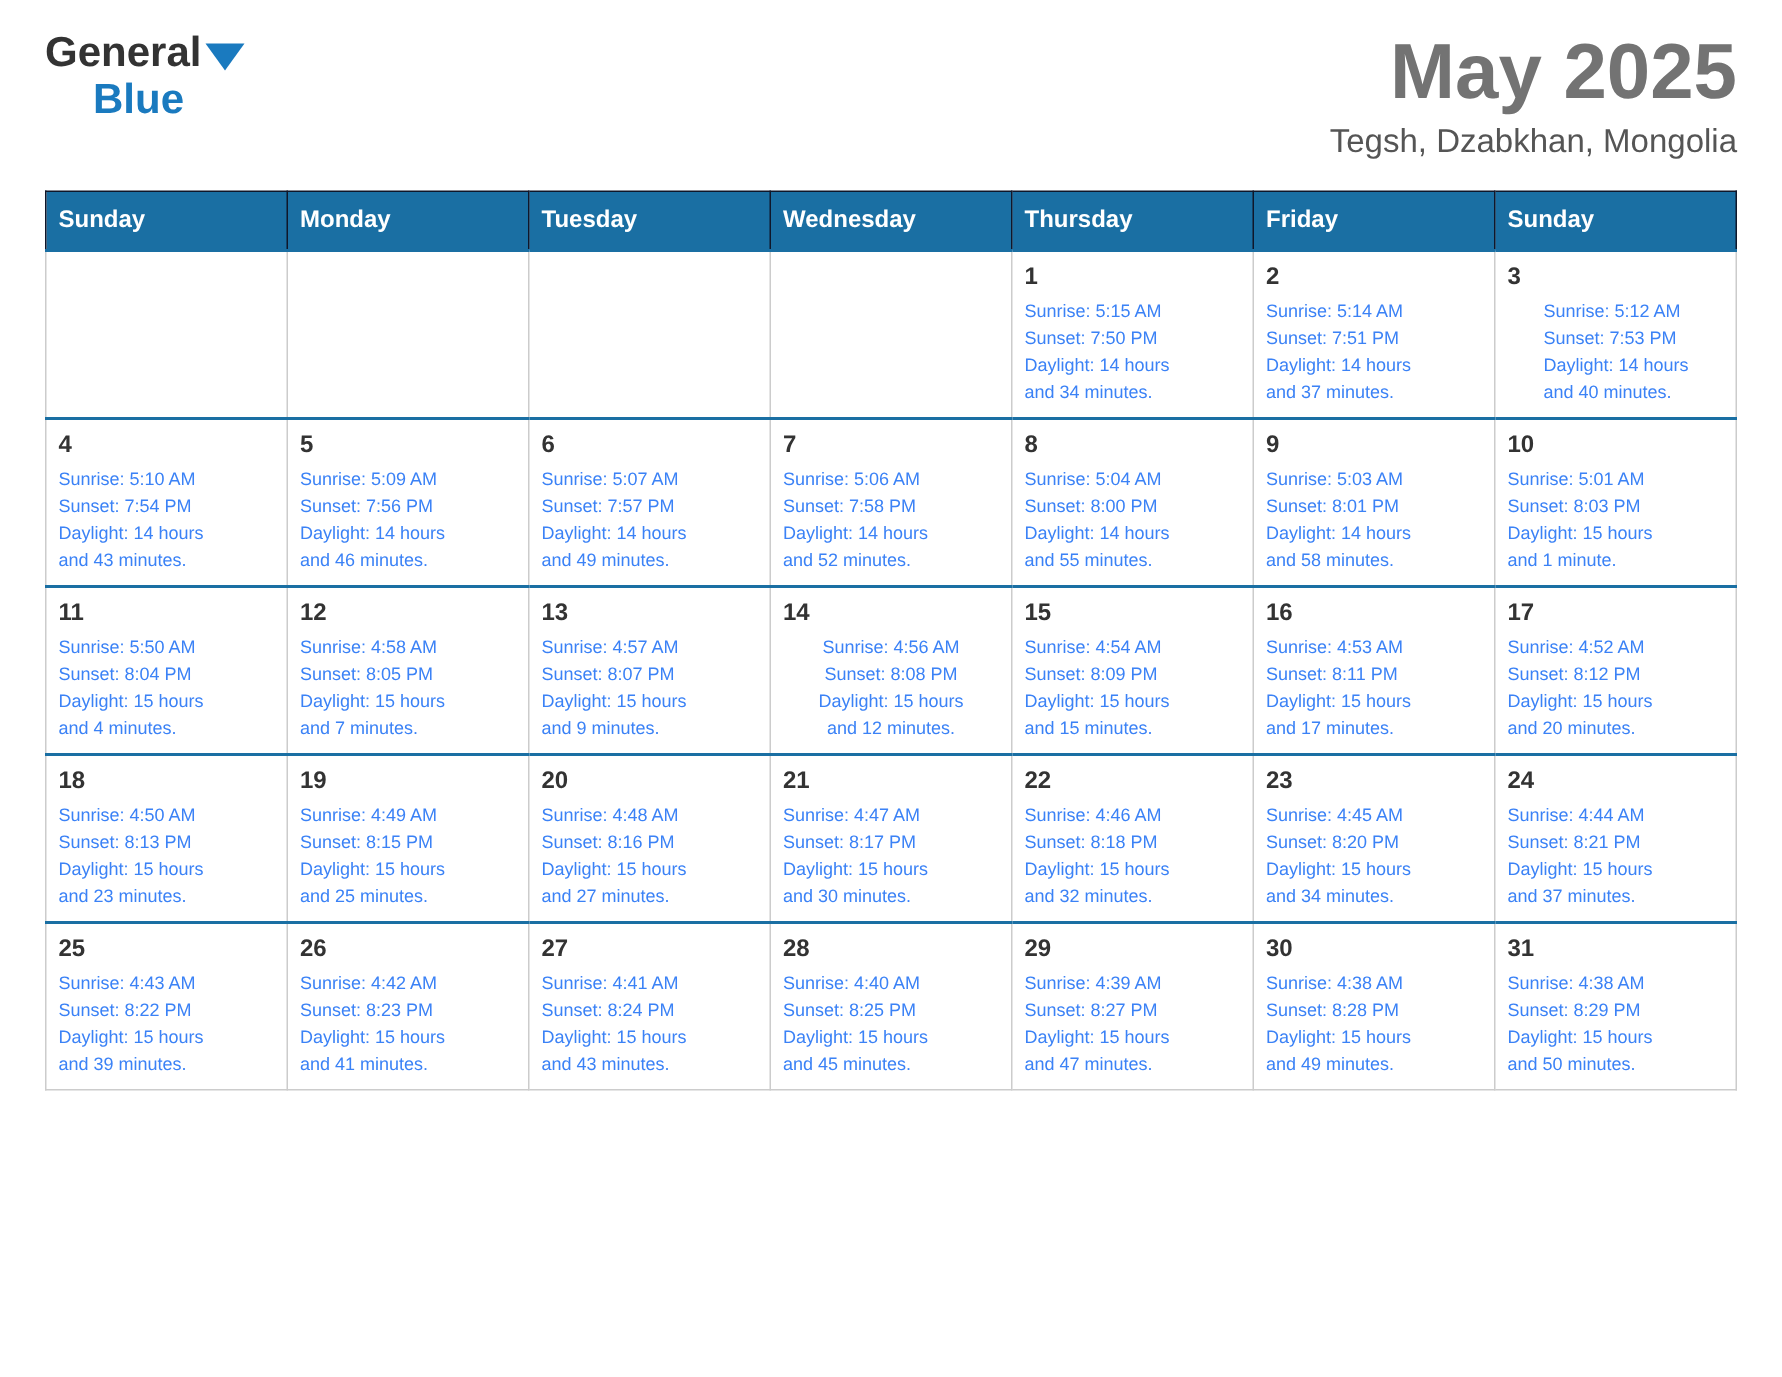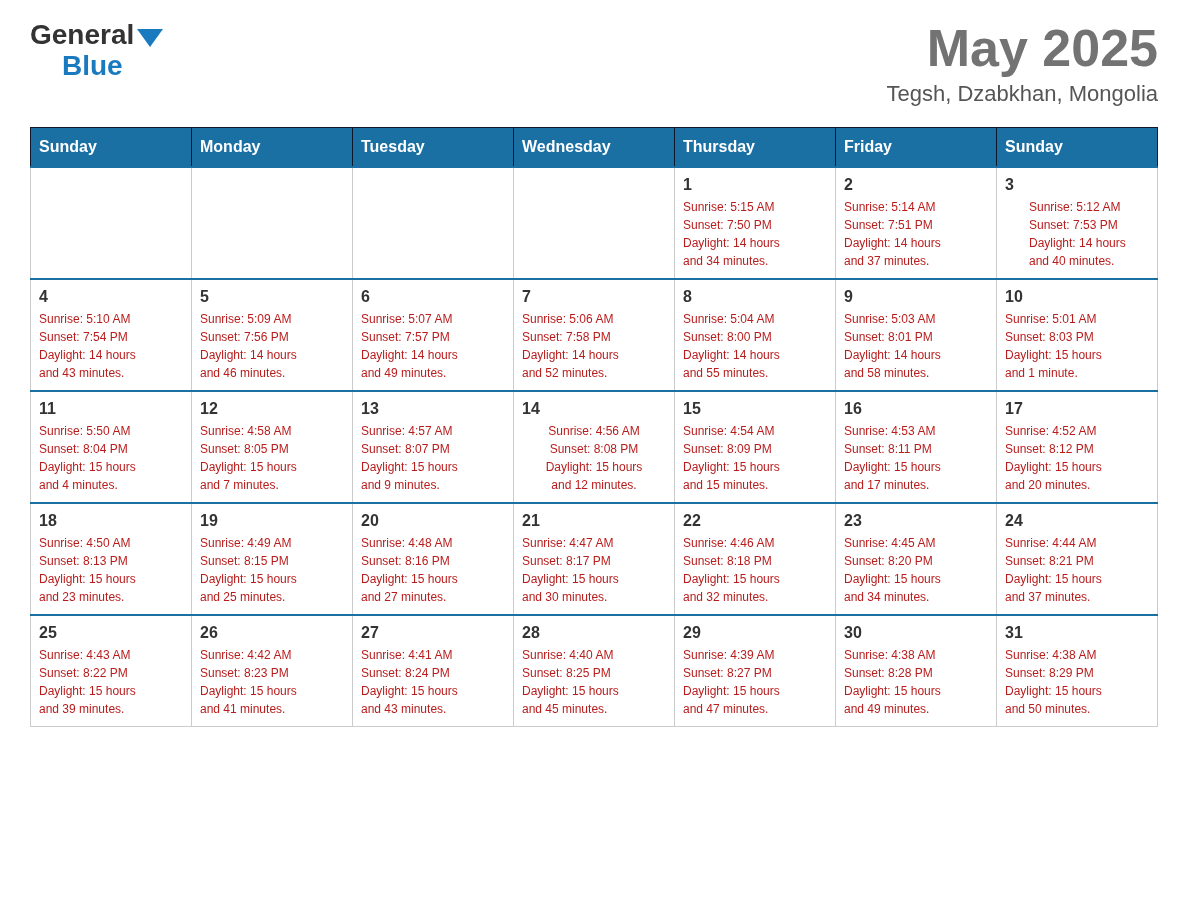--- a/index.html
+++ b/index.html
@@ -65,21 +65,21 @@
       height: 110px;
     }
     .day-number {
       font-size: 16px;
       font-weight: bold;
       color: #333;
       margin-bottom: 4px;
     }
     .day-info {
       font-size: 12px;
-      color: #b91c1c;
+      color: #3b82f6;
       line-height: 1.5;
     }
     .empty-cell {
       background: #fff;
     }
     .week-row td {
       border-top: 2px solid #1a6fa3;
     }
   </style>
 </head>

